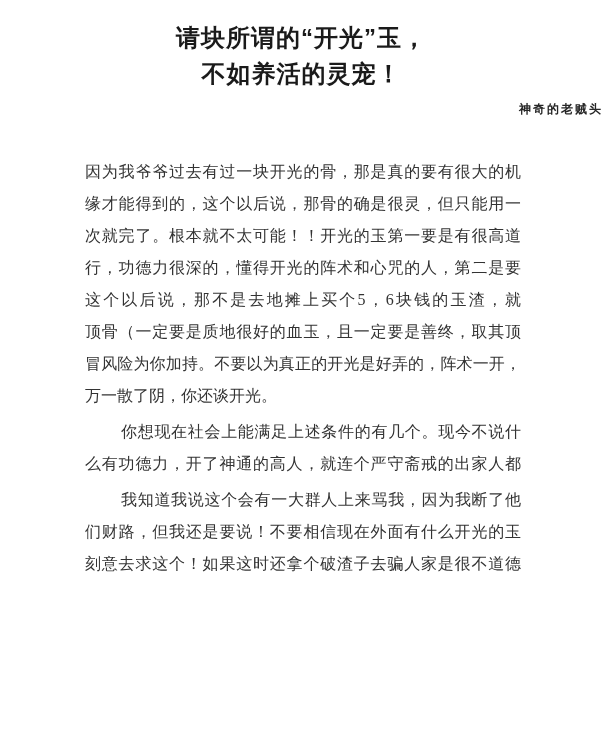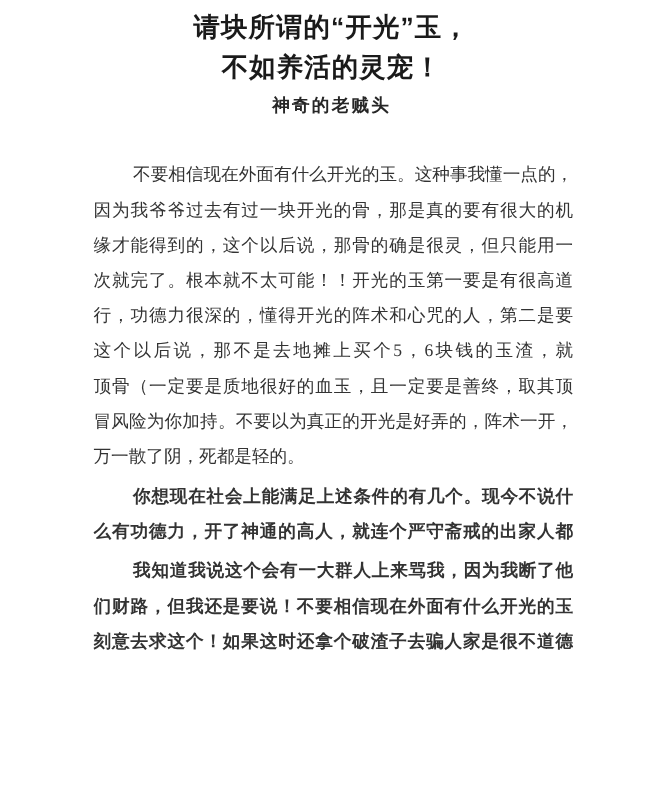--- a/index.html
+++ b/index.html
@@ -7,55 +7,54 @@
     padding: 0;
     background: #ffffff;
   }
   .page {
     position: relative;
     width: 603px;
     height: 738px;
     background: #ffffff;
     overflow: hidden;
     box-sizing: border-box;
-    padding-top: 8px;
+    padding-top: 20px;
   }
   .title {
     margin: 0;
     text-align: center;
     font-family: "Liberation Sans", "DejaVu Sans", sans-serif;
     font-weight: 700;
     font-size: 24px;
     line-height: 36px;
     color: #1a1a1a;
     letter-spacing: 1px;
   }
   .title-line {
     display: block;
   }
   .author {
     margin-top: 6px;
-    text-align: center;
+    text-align: right;
     font-family: "Liberation Serif", "DejaVu Serif", serif;
     font-weight: 700;
-    font-size: 16px;
+    font-size: 12px;
     line-height: 22px;
     color: #262626;
     letter-spacing: 2px;
   }
   .article-body {
     margin: 36px 82px 0 85px;
     font-family: "Liberation Serif", "DejaVu Serif", serif;
     font-size: 16px;
     line-height: 32px;
     color: #333333;
   }
   .paragraph + .paragraph {
     margin-top: 4px;
-    font-weight: bold;
   }
   .line {
     text-align: justify;
     text-align-last: justify;
     text-justify: inter-character;
     height: 32px;
     overflow: hidden;
   }
   .line.indent {
     text-indent: 36px;
@@ -69,29 +68,28 @@
 <body>
 
 <div class="page">
   <h1 class="title">
     <span class="title-line">请块所谓的“开光”玉，</span>
     <span class="title-line">不如养活的灵宠！</span>
   </h1>
   <div class="author">神奇的老贼头</div>
   <div class="article-body">
       <div class="paragraph">
-        <div class="line indent">不要相信现在外面有什么开光的玉。这种事我懂一点的，</div>
         <div class="line">因为我爷爷过去有过一块开光的骨，那是真的要有很大的机</div>
         <div class="line">缘才能得到的，这个以后说，那骨的确是很灵，但只能用一</div>
         <div class="line">次就完了。根本就不太可能！！开光的玉第一要是有很高道</div>
         <div class="line">行，功德力很深的，懂得开光的阵术和心咒的人，第二是要</div>
         <div class="line">这个以后说，那不是去地摊上买个5，6块钱的玉渣，就</div>
         <div class="line">顶骨（一定要是质地很好的血玉，且一定要是善终，取其顶骨。</div>
         <div class="line">冒风险为你加持。不要以为真正的开光是好弄的，阵术一开，</div>
-        <div class="line unjust">万一散了阴，死都是轻的。</div>
+        <div class="line unjust">万一散了阴，你还谈开光。</div>
       </div>
       <div class="paragraph">
         <div class="line indent">你想现在社会上能满足上述条件的有几个。现今不说什</div>
         <div class="line">么有功德力，开了神通的高人，就连个严守斋戒的出家人都</div>
       </div>
       <div class="paragraph">
         <div class="line indent">我知道我说这个会有一大群人上来骂我，因为我断了他</div>
         <div class="line">们财路，但我还是要说！不要相信现在外面有什么开光的玉</div>
         <div class="line">刻意去求这个！如果这时还拿个破渣子去骗人家是很不道德</div>
       </div>

